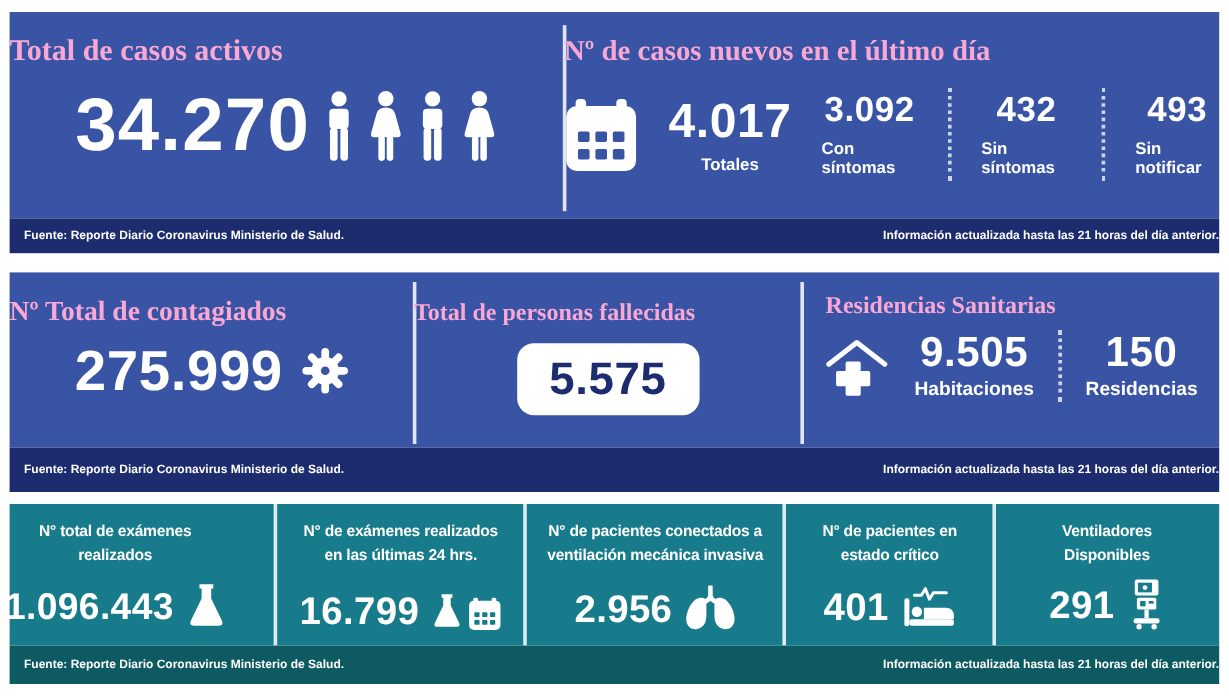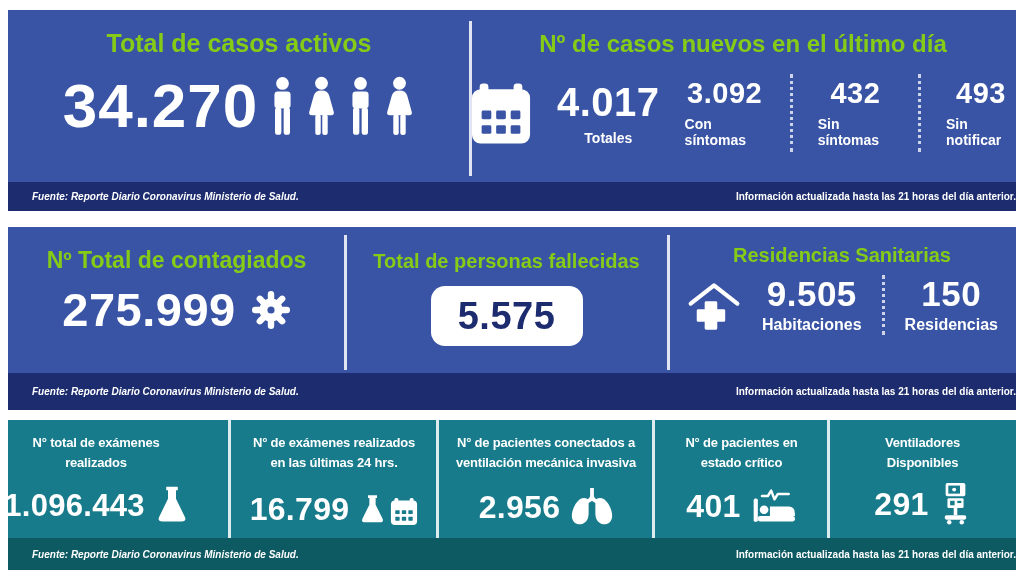--- a/index.html
+++ b/index.html
@@ -7,31 +7,31 @@
     position:relative; width:1024px; height:582px; background:#ffffff;
     font-family:"Liberation Sans", sans-serif; overflow:hidden; color:#ffffff;
   }
   .panel { position:absolute; left:8px; width:1008px; }
   .panel-main { position:absolute; left:0; right:0; top:0; }
   .panel-footer {
     position:absolute; left:0; right:0; bottom:0;
     display:flex; justify-content:space-between; align-items:center;
     font-size:10px; font-weight:700; padding:0;
   }
-  .panel-footer .src { padding-left:24px;font-style:italic; }
+  .panel-footer .src { padding-left:12px; }
   .panel-footer .upd { padding-right:0; }
 
   
   #p1 { top:10px; height:201px; }
   #p1 .panel-main { height:172px; background:#3a54a5; }
   #p1 .panel-footer { height:29px; background:#1c2c6e; }
   .sec-active { position:absolute; left:0; top:0; width:462px; height:172px; }
   .sec-new { position:absolute; left:462px; right:0; top:0; height:172px;border-radius:21px; }
   .vdiv-1 { position:absolute; left:461px; top:11px; bottom:6px; width:2.5px; background:rgba(255,255,255,0.85); }
-  .sec-title { margin:0; text-align:center; font-weight:700; color:#84cc16; }
+  .sec-title { margin:0; font-weight:700; color:#f9a8d4;font-family:Liberation Serif, serif; }
   .sec-active .sec-title { margin-top:19px; font-size:25px; }
   .sec-new .sec-title { margin-top:20px; font-size:24px; }
   .big-row { display:flex; justify-content:center; align-items:center; gap:12px; margin-top:17px; }
   .num-xl { font-size:62px; font-weight:700; letter-spacing:1px; line-height:1; }
   .people { display:flex; align-items:flex-end; gap:11px; }
   .stats-row { display:flex; align-items:center; justify-content:center; gap:25px; margin-top:16px; }
   .stat { display:flex; flex-direction:column; align-items:center; }
   .stat .v { font-size:29px; font-weight:700; line-height:1.05; letter-spacing:0.5px; }
   .stat.primary .v { font-size:40px; }
   .stat .l { font-size:14px; font-weight:700; margin-top:7px; }
@@ -41,21 +41,21 @@
   #p2 { top:227px; height:183px; }
   #p2 .panel-main { height:146px; background:#3a54a5; }
   #p2 .panel-footer { height:37px; background:#1c2c6e; }
   .sec-infected { position:absolute; left:0; top:0; width:337px; height:146px; }
   .sec-deaths { position:absolute; left:337px; top:0; width:323px; height:146px; }
   .sec-resid { position:absolute; left:660px; right:0; top:0; height:146px; }
   .vdiv-2a { position:absolute; left:336px; top:8px; bottom:3px; width:2.5px; background:rgba(255,255,255,0.85); }
   .vdiv-2b { position:absolute; left:659px; top:8px; bottom:3px; width:2.5px; background:rgba(255,255,255,0.85); }
   .sec-infected .sec-title { margin-top:20px; font-size:23px; }
   .sec-deaths .sec-title { margin-top:23px; font-size:20px; }
-  .sec-resid .sec-title { margin-top:17px; font-size:20px; }
+  .sec-resid .sec-title { margin-top:17px; font-size:20px;padding-left:20px; }
   .infected-row { display:flex; justify-content:center; align-items:center; gap:15px; margin-top:12px; }
   .num-lg { font-size:47px; font-weight:700; line-height:1; letter-spacing:0.5px; }
   .deaths-box {
     width:152px; height:60px; margin:13px auto 0; background:#ffffff; border-radius:14px;
     display:flex; align-items:center; justify-content:center;
   }
   .deaths-box span { color:#1c2c6e; font-size:38px; font-weight:700; letter-spacing:0.5px;text-align:center; }
   .resid-row { display:flex; align-items:center; justify-content:center; gap:20px; margin-top:8px; }
   .resid-row .stat .v { font-size:35px; }
   .resid-row .stat .l { font-size:16px; margin-top:4px; }

